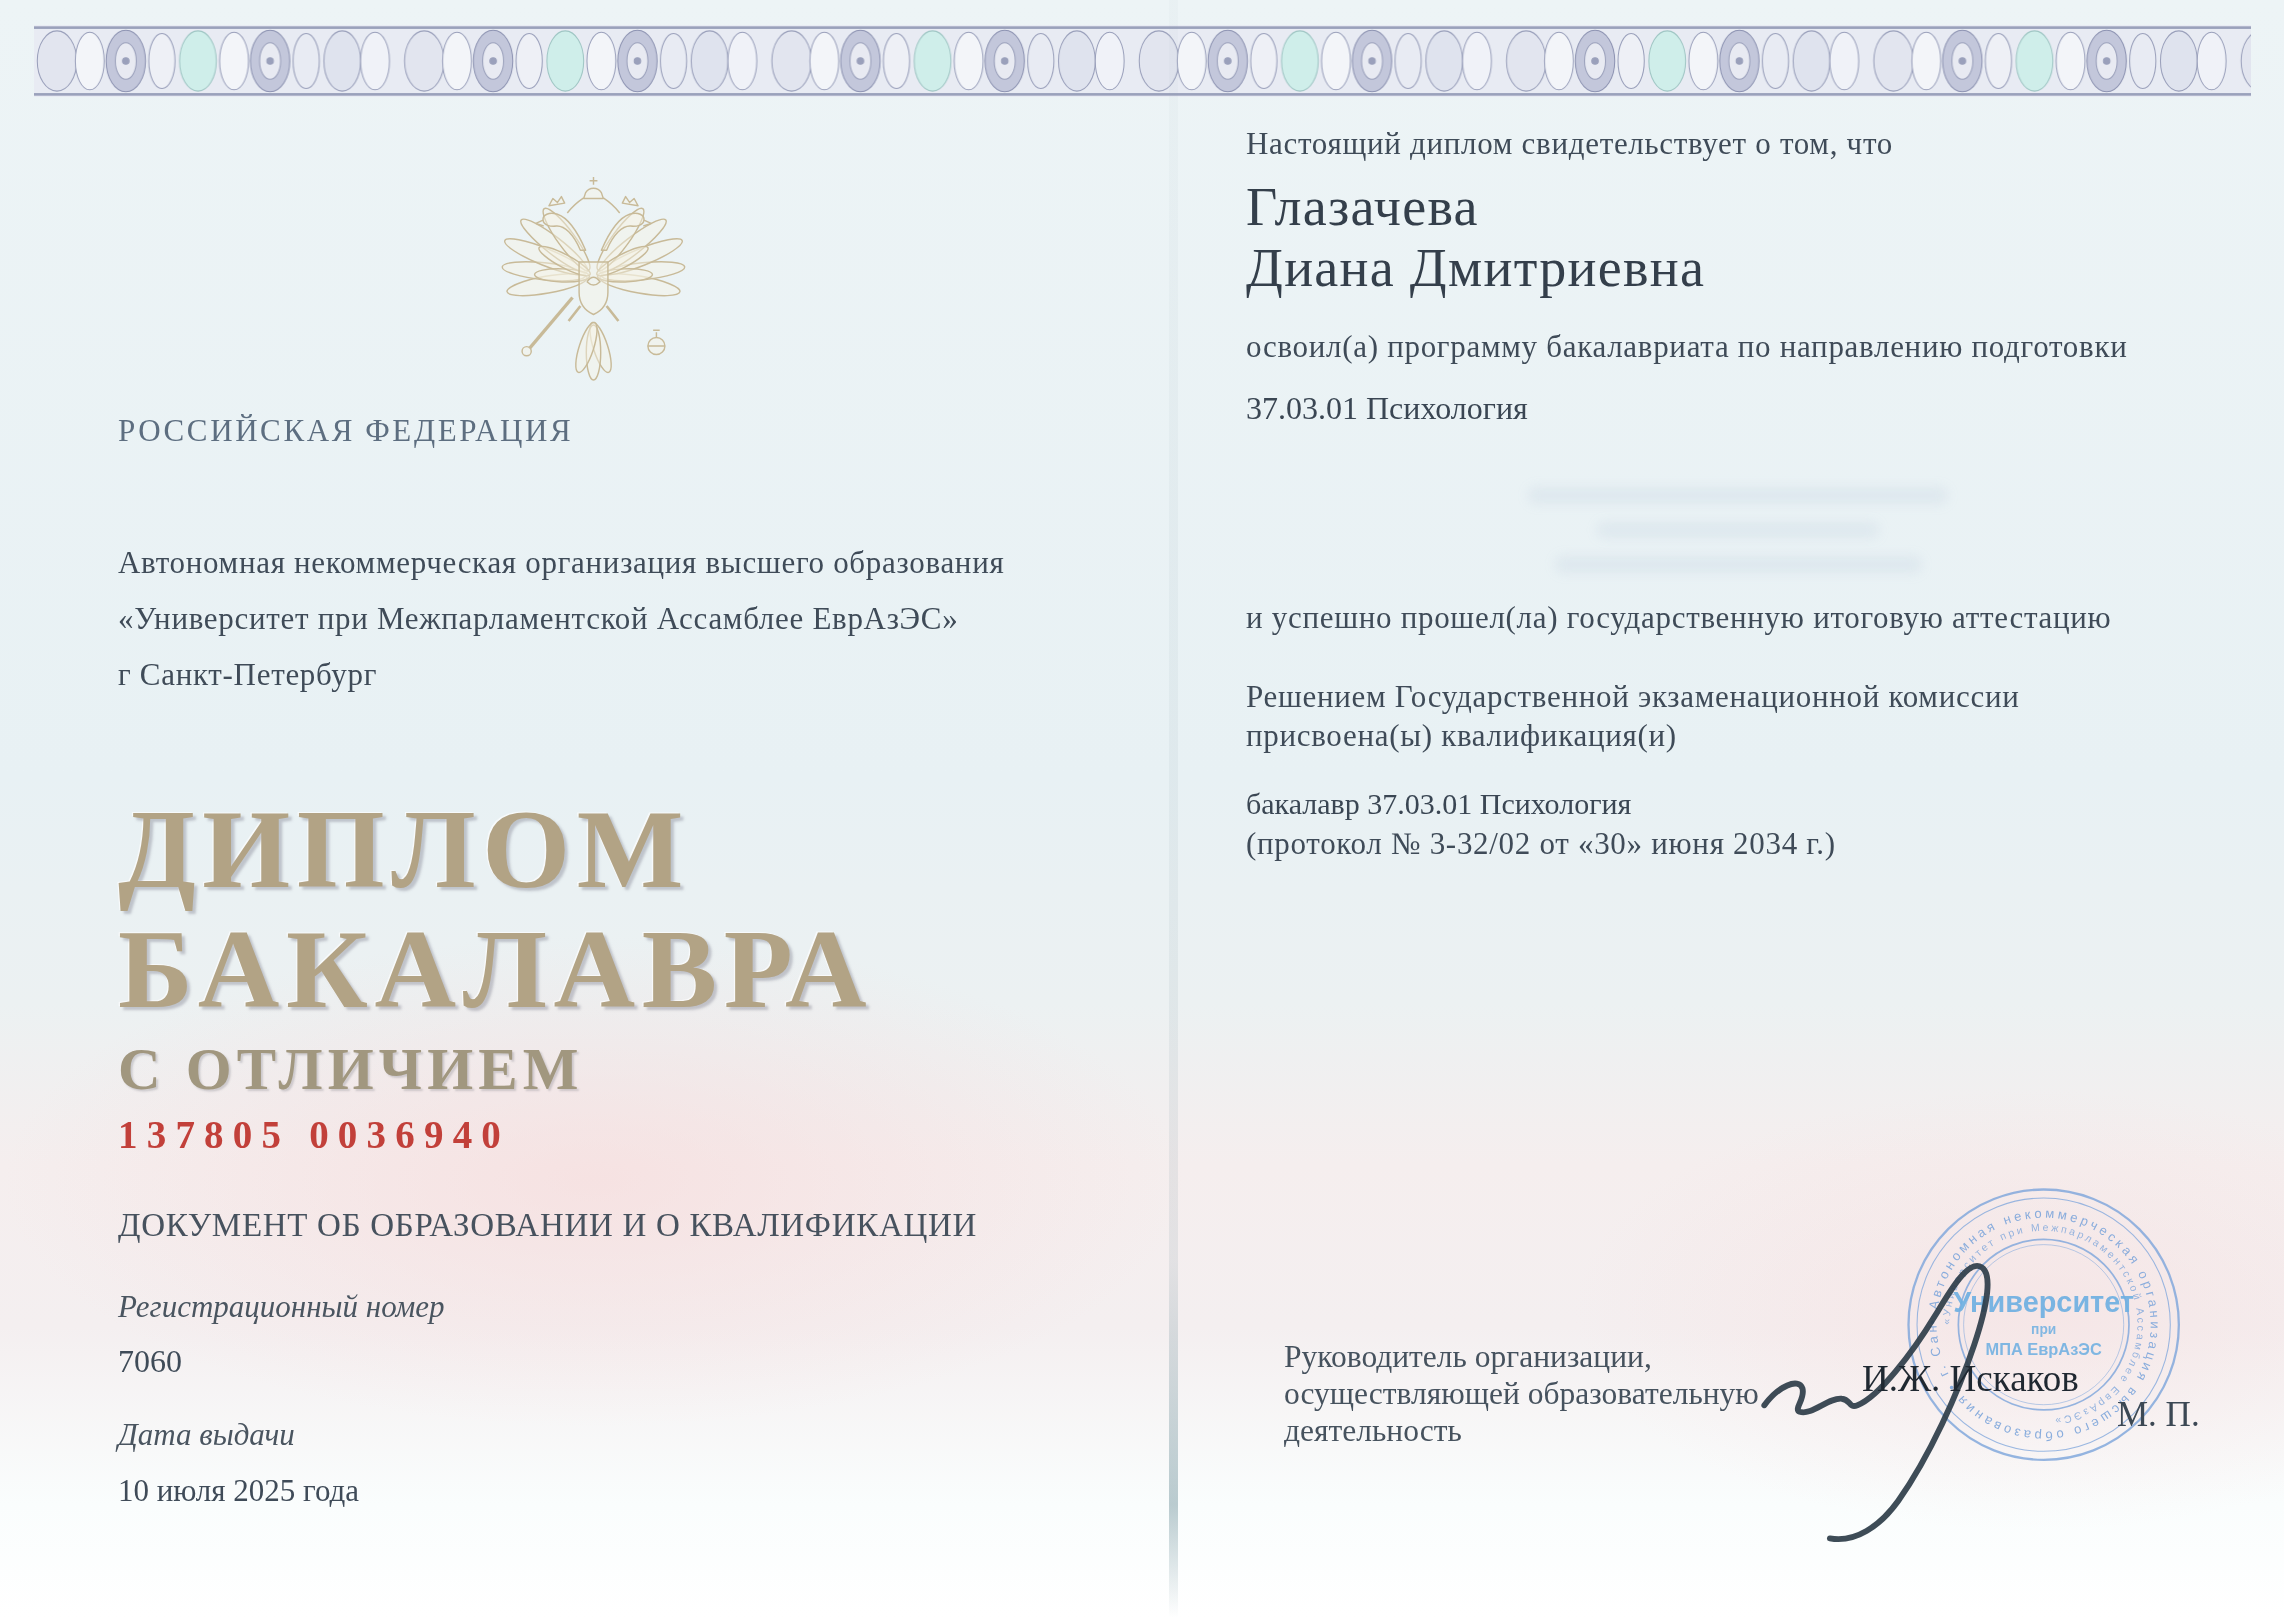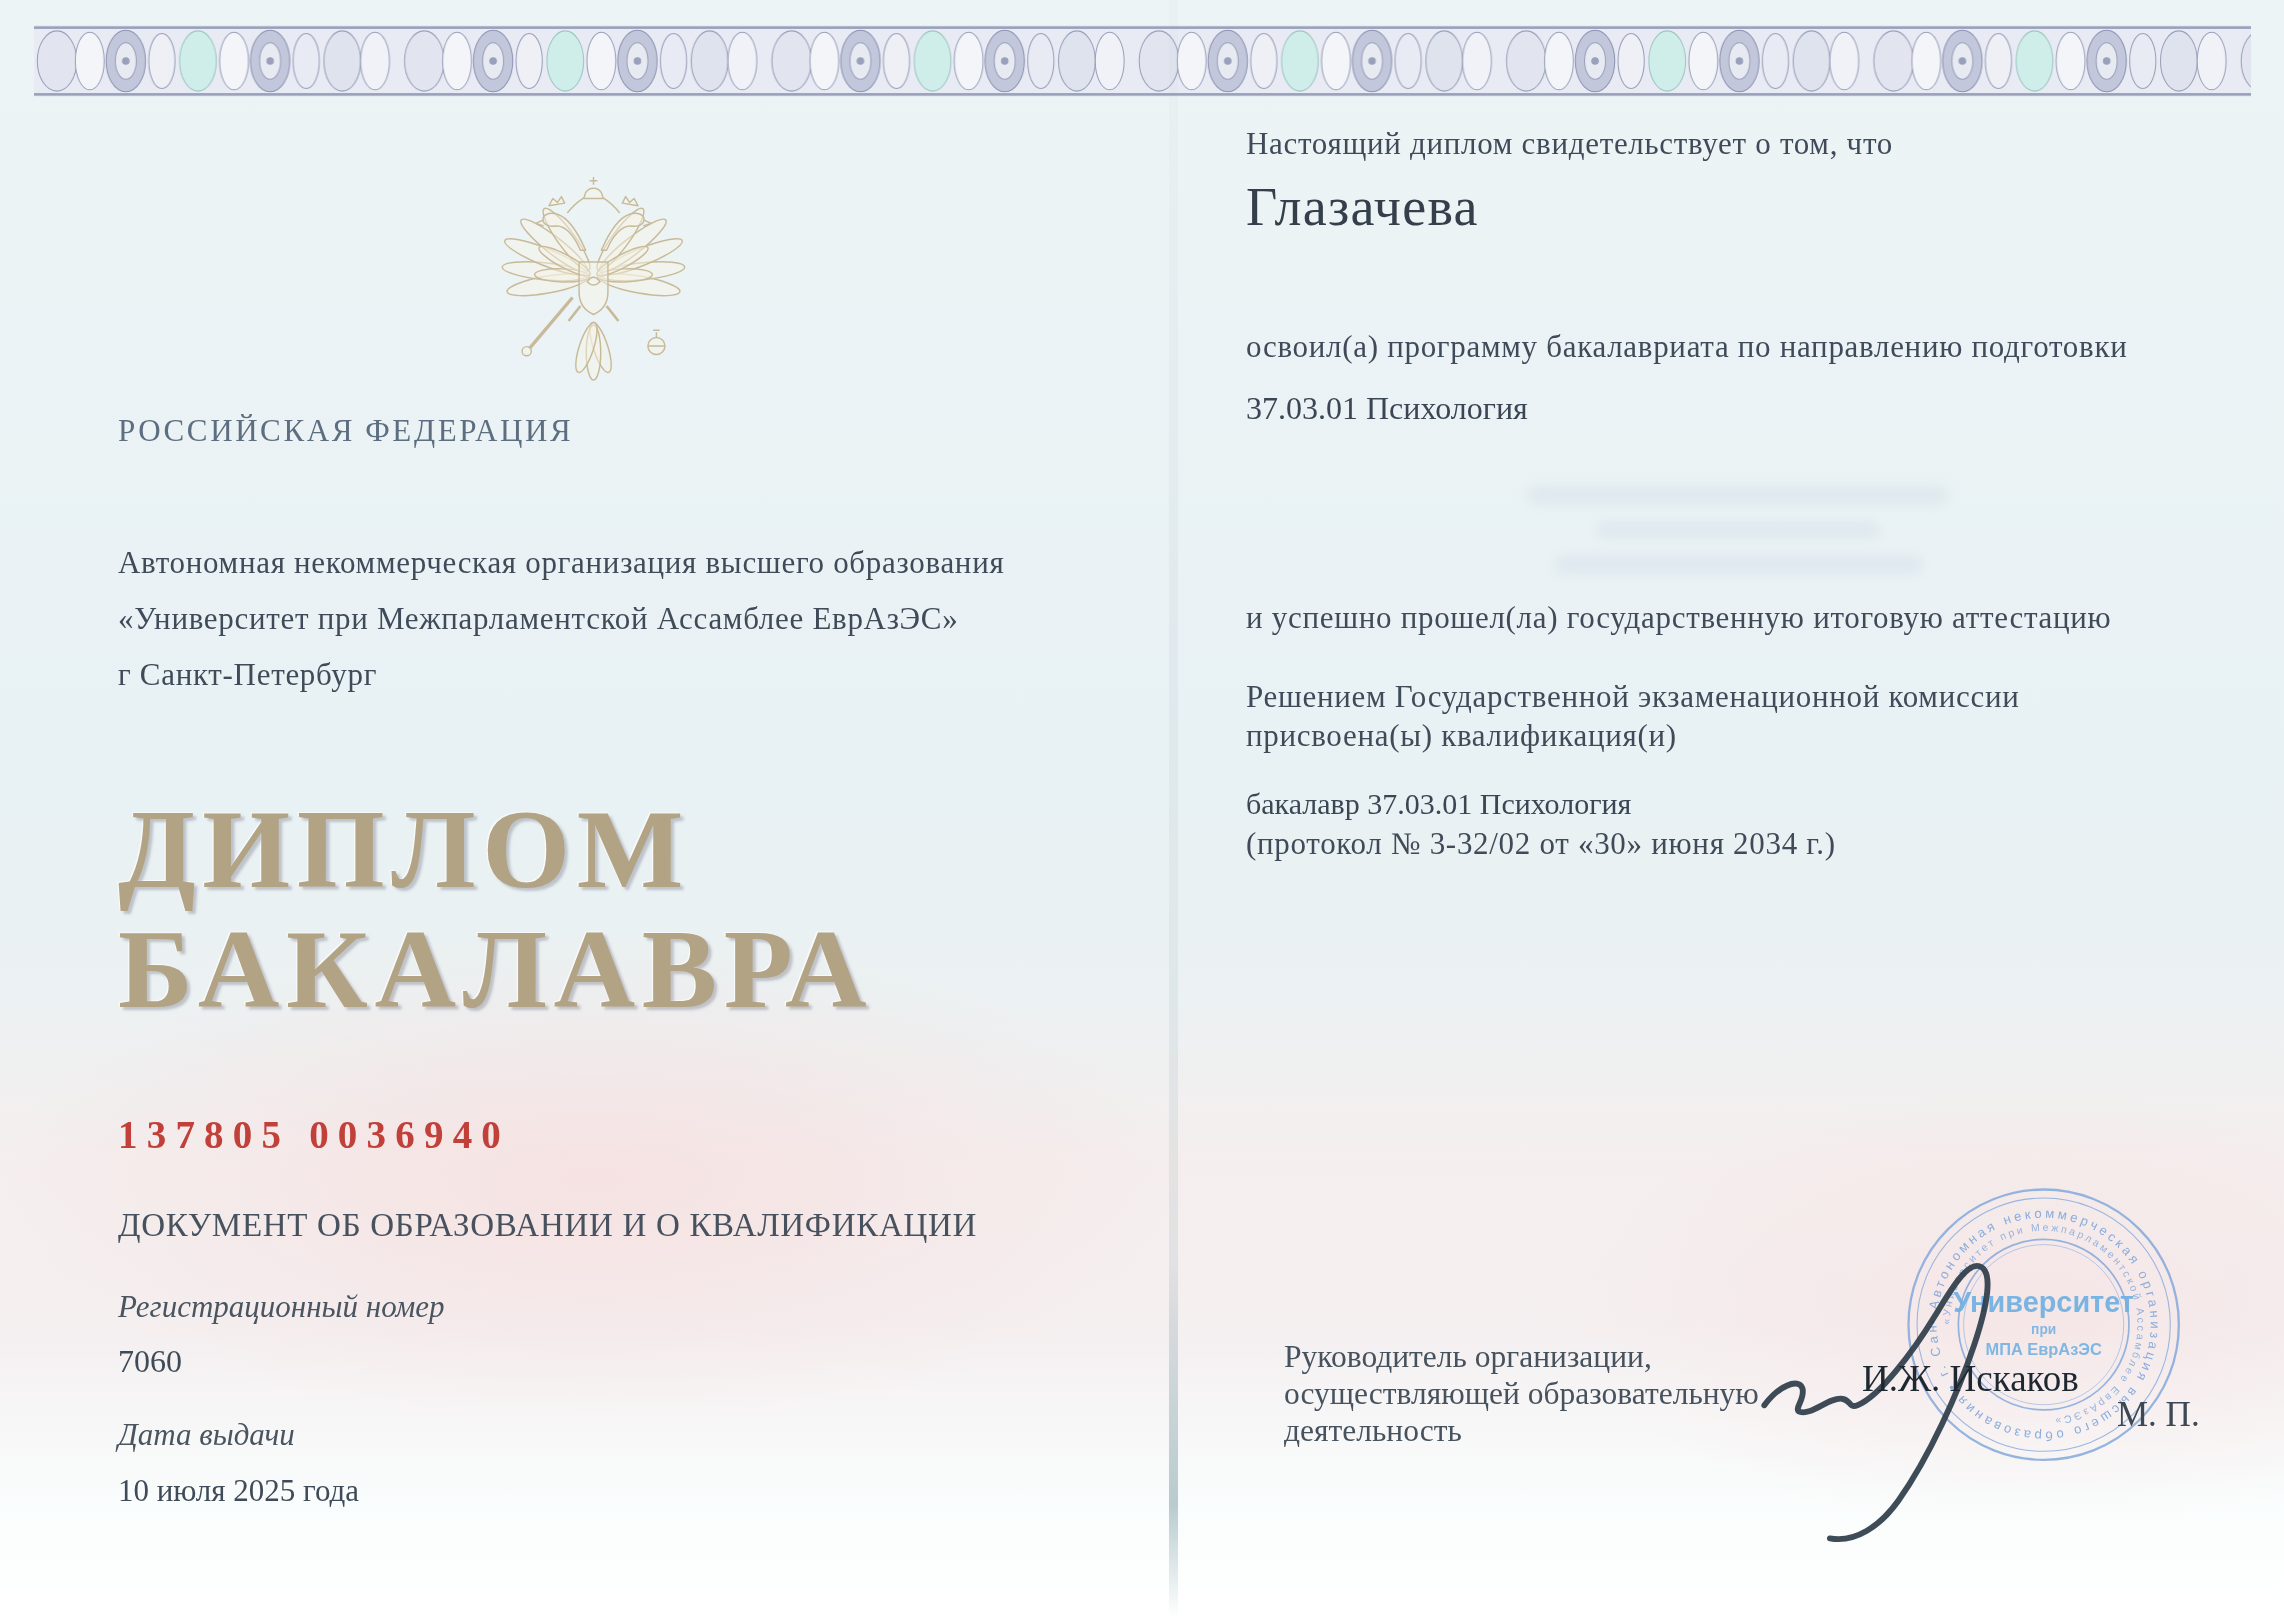--- a/index.html
+++ b/index.html
@@ -109,34 +109,36 @@
 
   <div class="abs ctr lcol smalltext" style="top:535px;line-height:56px;">
     <div>Автономная некоммерческая организация высшего образования</div>
     <div>«Университет при Межпарламентской Ассамблее ЕврАзЭС»</div>
     <div>г Санкт-Петербург</div>
   </div>
 
   <div class="abs ctr lcol gold" style="top:784px;font-size:113px;">ДИПЛОМ</div>
   <div class="abs ctr lcol gold" style="top:904px;font-size:113px;">БАКАЛАВРА</div>
 
+  <div class="abs ctr lcol" style="top:1035px;font-size:59px;font-weight:bold;letter-spacing:5.2px;color:#a1977f;text-shadow:2px 2px 2px rgba(120,120,130,0.3);">С ОТЛИЧИЕМ</div>
 
   <div class="abs ctr lcol" style="top:1112px;font-size:39px;font-weight:bold;letter-spacing:9.2px;color:#c2403a;">137805 0036940</div>
 
   <div class="abs ctr lcol" style="top:1207px;font-size:33px;color:#47525e;letter-spacing:0.7px;">ДОКУМЕНТ ОБ ОБРАЗОВАНИИ И О КВАЛИФИКАЦИИ</div>
 
   <div class="abs ctr lcol" style="top:1289px;font-size:31px;font-style:italic;color:#4a5560;">Регистрационный номер</div>
   <div class="abs ctr lcol" style="top:1343px;font-size:32px;color:#3f4b58;">7060</div>
 
   <div class="abs ctr lcol" style="top:1417px;font-size:31px;font-style:italic;color:#4a5560;">Дата выдачи</div>
   <div class="abs ctr lcol" style="top:1473px;font-size:31px;color:#3f4b58;">10 июля 2025 года</div>
 
   <div class="abs ctr rcol smalltext" style="top:126px;">Настоящий диплом свидетельствует о том, что</div>
 
   <div class="abs ctr rcol" style="top:176px;font-size:54px;color:#343f4b;letter-spacing:1.3px;">Глазачева</div>
+  <div class="abs ctr rcol" style="top:237px;font-size:54px;color:#343f4b;letter-spacing:1.3px;">Диана Дмитриевна</div>
 
   <div class="abs ctr rcol smalltext" style="top:329px;">освоил(а) программу бакалавриата по направлению подготовки</div>
 
   <div class="abs ctr rcol" style="top:390px;font-size:32px;color:#3a4653;">37.03.01 Психология</div>
 
   <div class="abs rcol" style="top:487px;">
     <div class="ghostbar" style="width:420px;height:17px;"></div>
     <div class="ghostbar" style="width:282px;height:15.7px;"></div>
     <div class="ghostbar" style="width:367px;height:17px;"></div>
   </div>

